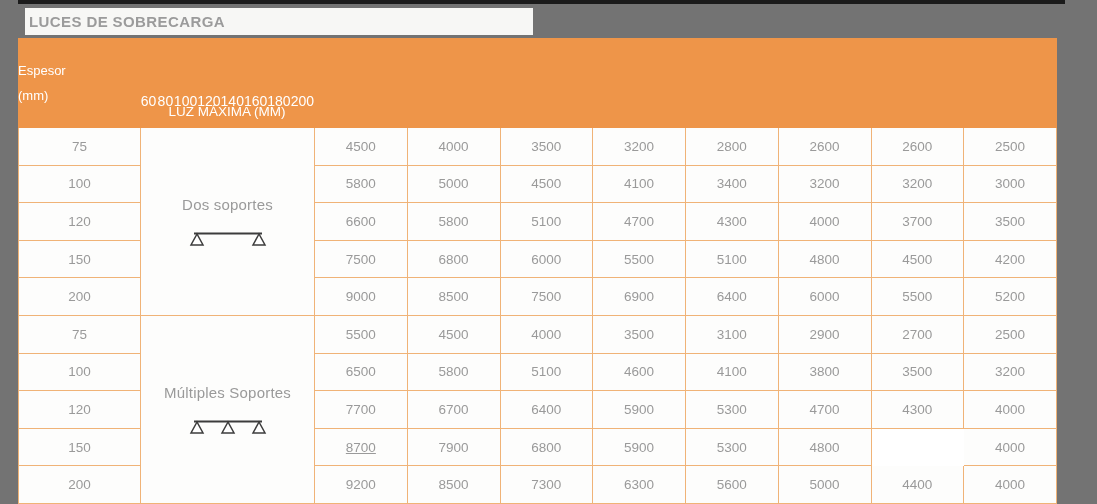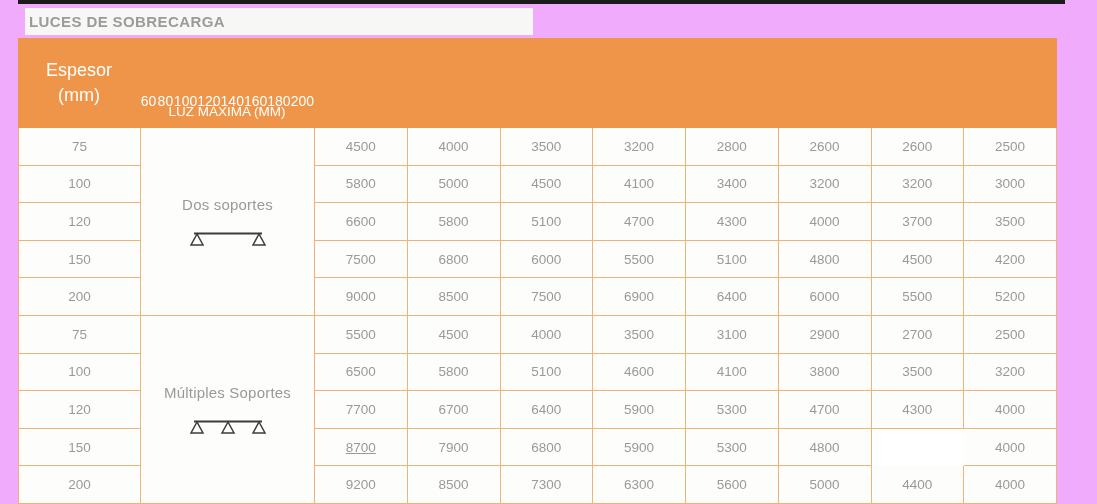--- a/index.html
+++ b/index.html
@@ -2,21 +2,21 @@
 <html style="--header-orange: #EE9549; --border-orange: #F0B377; --text-gray: #9A9A9A; --title-gray: #9B9B9B; --top-bar: #1B1B1B;"><head>
 <meta charset="utf-8">
 <style>
   * { box-sizing: border-box; margin: 0; padding: 0; }
   html, body { background: #ffffff; }
   body { font-family: "Liberation Sans", sans-serif; }
   .screen {
     position: relative;
     width: 1097px;
     height: 504px;
-    background: #f0abfc;
+    background: #737373;
     overflow: hidden;
   }
   .top-bar {
     position: absolute;
     left: 18px; top: 0;
     width: 1047px; height: 4px;
     background: var(--top-bar, #1b1b1b);
   }
   .title-box {
     position: absolute;
@@ -41,22 +41,22 @@
   }
   .thead {
     height: 90px;
     background: var(--header-orange, #ee9549);
     display: grid;
     grid-template-columns: 122px 174px 1fr;
     color: #ffffff;
   }
   .th-espesor {
     display: flex; flex-direction: column;
-    justify-content: center; align-items: center;
-    font-size: 18px; line-height: 25px;
+    justify-content: center; align-items: flex-start;
+    font-size: 13px; line-height: 25px;
   }
   .th-soportes {
     display: flex; justify-content: center; align-items: center;
     font-size: 14px;
   }
   .th-luz { position: relative; }
   .luz-numbers {
     position: absolute;
     left: 0; right: 0; top: 0; bottom: 0;
     display: grid;

